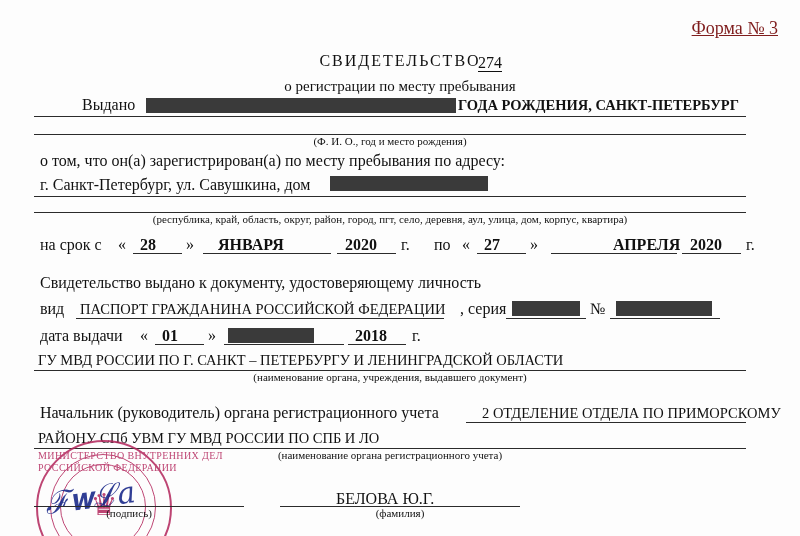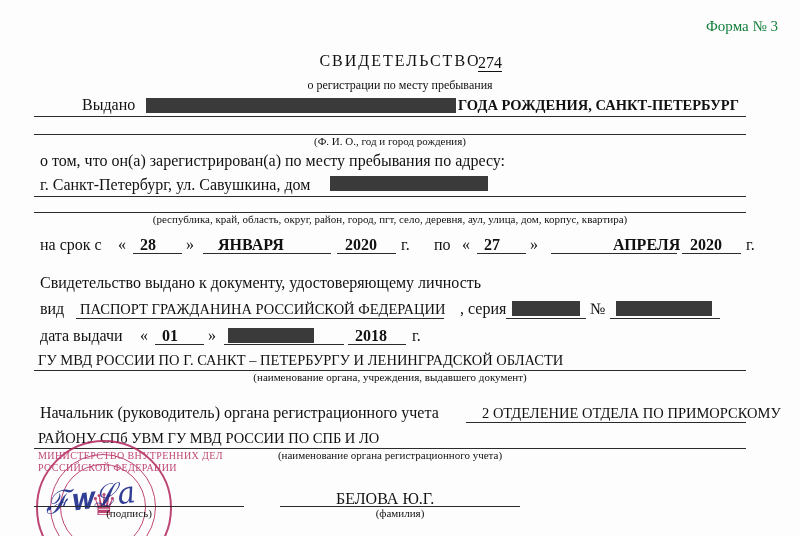--- a/index.html
+++ b/index.html
@@ -16,23 +16,24 @@
     width: 800px;
     height: 536px;
     background: #fdfdfd;
     overflow: hidden;
   }
   .abs { position: absolute; }
 
   .form-no {
     right: 22px;
     top: 18px;
-    font-size: 15px;
-    color: #15803d;
+    font-size: 18px;
+    color: #7f1d1d;
     white-space: nowrap;
+    text-decoration: underline;
   }
 
   .title {
     left: 0; right: 0;
     top: 52px;
     text-align: center;
     font-size: 16px;
     letter-spacing: 2px;
     font-weight: 400;
   }
@@ -41,21 +42,21 @@
     left: 478px;
     top: 54px;
     font-size: 16px;
     text-decoration: underline;
     text-underline-offset: 3px;
   }
   .subtitle {
     left: 0; right: 0;
     top: 78px;
     text-align: center;
-    font-size: 12px;
+    font-size: 15px;
   }
 
   
   .rule {
     border-bottom: 1px solid #2b2b2b;
     height: 0;
   }
   .redact {
     background: #3a3a3a;
     height: 15px;
@@ -137,21 +138,21 @@
   <div class="abs title">СВИДЕТЕЛЬСТВО</div>
   <div class="title-num">274</div>
   <div class="abs subtitle">о регистрации по месту пребывания</div>
 
   <div class="abs lbl" style="left:82px; top:96px;">Выдано</div>
   <div class="abs redact" style="left:146px; top:98px; width:310px;"></div>
   <div class="abs caps bold" style="left:458px; top:97px;">ГОДА РОЖДЕНИЯ, САНКТ-ПЕТЕРБУРГ</div>
   <div class="abs rule" style="left:34px; top:116px; width:712px;"></div>
 
   <div class="abs rule" style="left:34px; top:134px; width:712px;"></div>
-  <div class="abs caption" style="left:34px; top:135px; width:712px;">(Ф. И. О., год и город рождения)</div>
+  <div class="abs caption" style="left:34px; top:135px; width:712px;">(Ф. И. О., год и место рождения)</div>
 
   <div class="abs lbl" style="left:40px; top:152px;">о том, что он(а) зарегистрирован(а) по месту пребывания по адресу:</div>
 
   <div class="abs lbl" style="left:40px; top:176px;">г. Санкт-Петербург, ул. Савушкина, дом</div>
   <div class="abs redact" style="left:330px; top:176px; width:158px;"></div>
   <div class="abs rule" style="left:34px; top:196px; width:712px;"></div>
 
   <div class="abs rule" style="left:34px; top:212px; width:712px;"></div>
   <div class="abs caption" style="left:34px; top:213px; width:712px;">(республика, край, область, округ, район, город, пгт, село, деревня, аул, улица, дом, корпус, квартира)</div>
 

